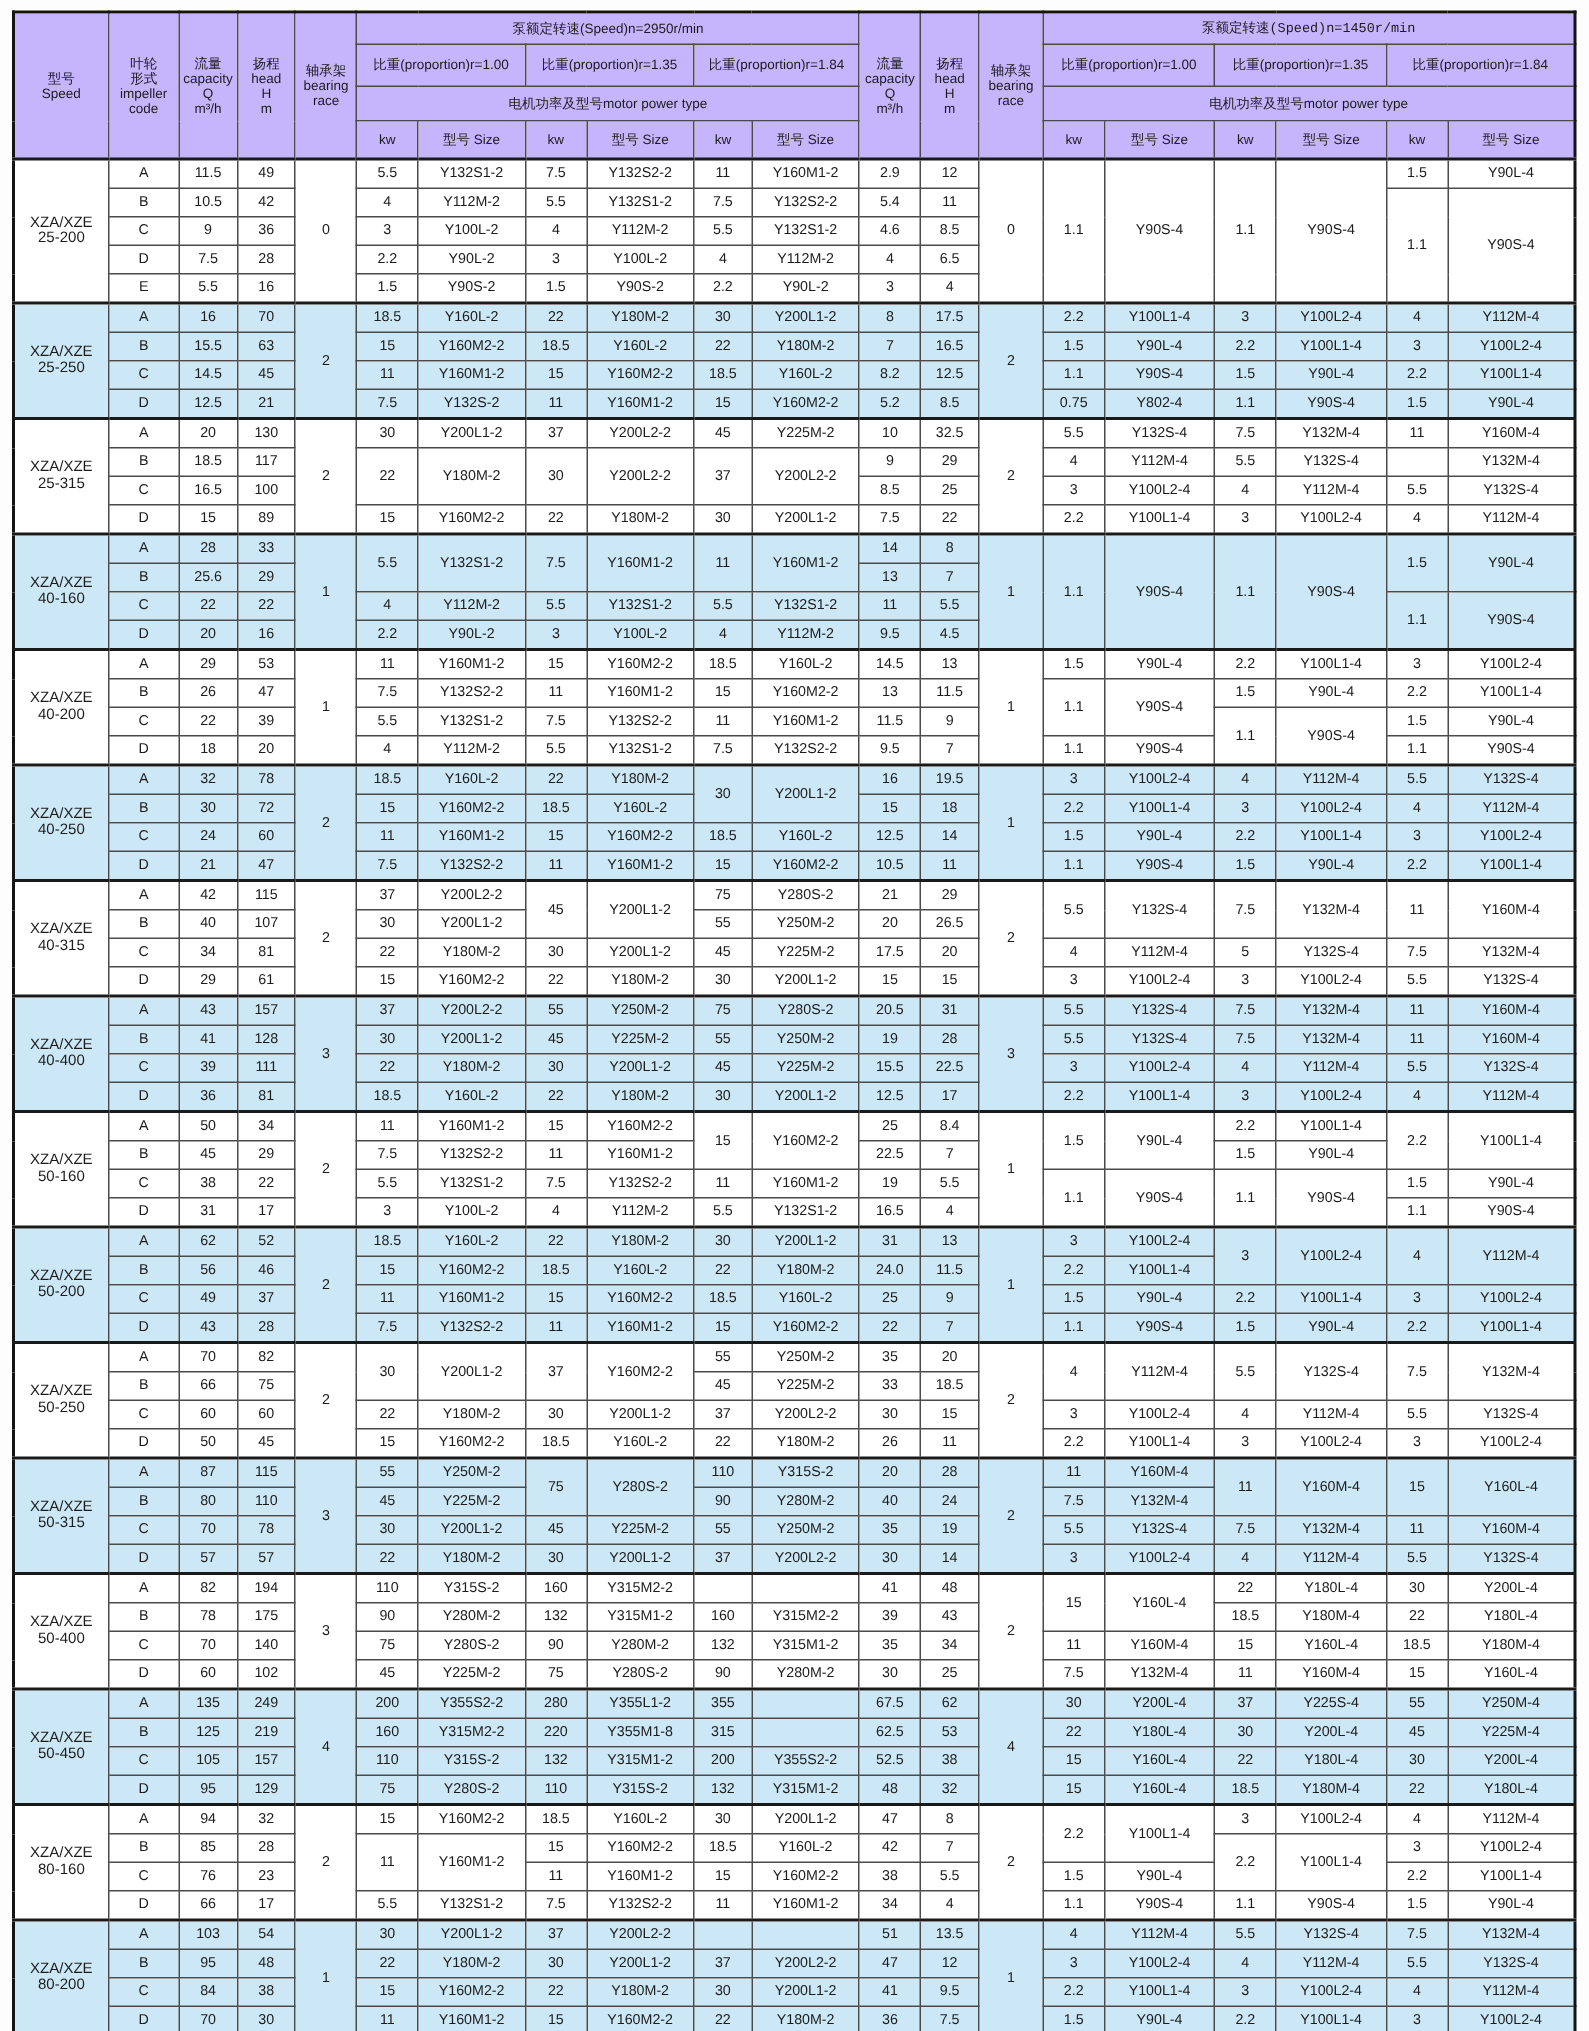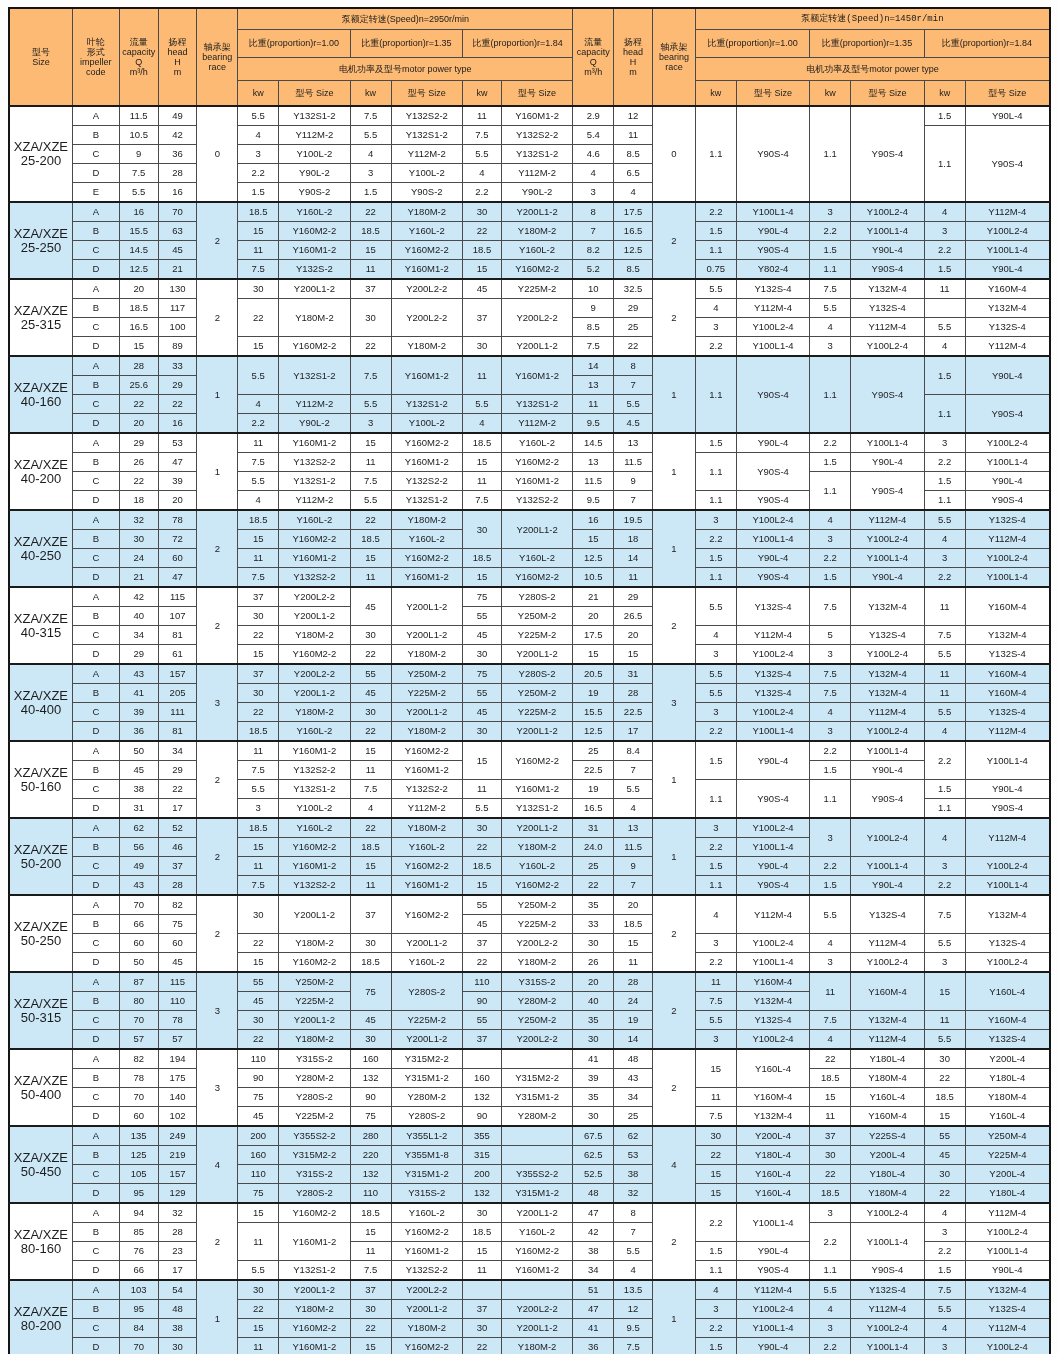--- a/index.html
+++ b/index.html
@@ -10,27 +10,27 @@
   }
   table.spec {
     border-collapse:collapse; table-layout:fixed; width:1043px;
     border:2px solid #141414;
   }
   .spec th, .spec td {
     border:1px solid #4a4a4a; padding:0 1px; text-align:center; vertical-align:middle;
     overflow:hidden; white-space:pre-line;
   }
   .spec th {
-    font-weight:normal; font-size:9px; line-height:1.12; background:#fdba74;margin-top:32px;
+    font-weight:normal; font-size:9px; line-height:1.12; background:#c4b5fd;margin-top:32px;
   }
   .spec td { font-size:9.5px; line-height:1.05; height:18px; background:#ffffff; }
   .spec tr.shade td { background:#cce8f7; }
   .spec tbody tr.g-top td { border-top:2px solid #1a1a1a; }
   .spec thead tr:last-child th { border-bottom:2px solid #1a1a1a; }
-  .spec td.model { font-size:13px; }
+  .spec td.model { font-size:10px; }
 </style>
 </head>
 <body>
 
 <div class="page">
   <table class="spec">
       <colgroup>
         <col style="width: 62px;">
         <col style="width: 46px;">
         <col style="width: 38px;">
@@ -48,21 +48,21 @@
         <col style="width: 40px;">
         <col style="width: 72px;">
         <col style="width: 40px;">
         <col style="width: 72px;">
         <col style="width: 40px;">
         <col style="width: 83px;">
       </colgroup>
     <thead>
         <tr>
           <th rowspan="4" style="height: 20px;">型号
-Size</th>
+Speed</th>
           <th rowspan="4" style="height: 20px;">叶轮
 形式
 impeller
 code</th>
           <th rowspan="4" style="height: 20px;">流量
 capacity
 Q
 m³/h</th>
           <th rowspan="4" style="height: 20px;">扬程
 head
@@ -647,21 +647,21 @@
           <td>5.5</td>
           <td>Y132S-4</td>
           <td>7.5</td>
           <td>Y132M-4</td>
           <td>11</td>
           <td>Y160M-4</td>
         </tr>
         <tr class="shade">
           <td>B</td>
           <td>41</td>
-          <td>205</td>
+          <td>128</td>
           <td>30</td>
           <td>Y200L1-2</td>
           <td>45</td>
           <td>Y225M-2</td>
           <td>55</td>
           <td>Y250M-2</td>
           <td>19</td>
           <td>28</td>
           <td>5.5</td>
           <td>Y132S-4</td>

